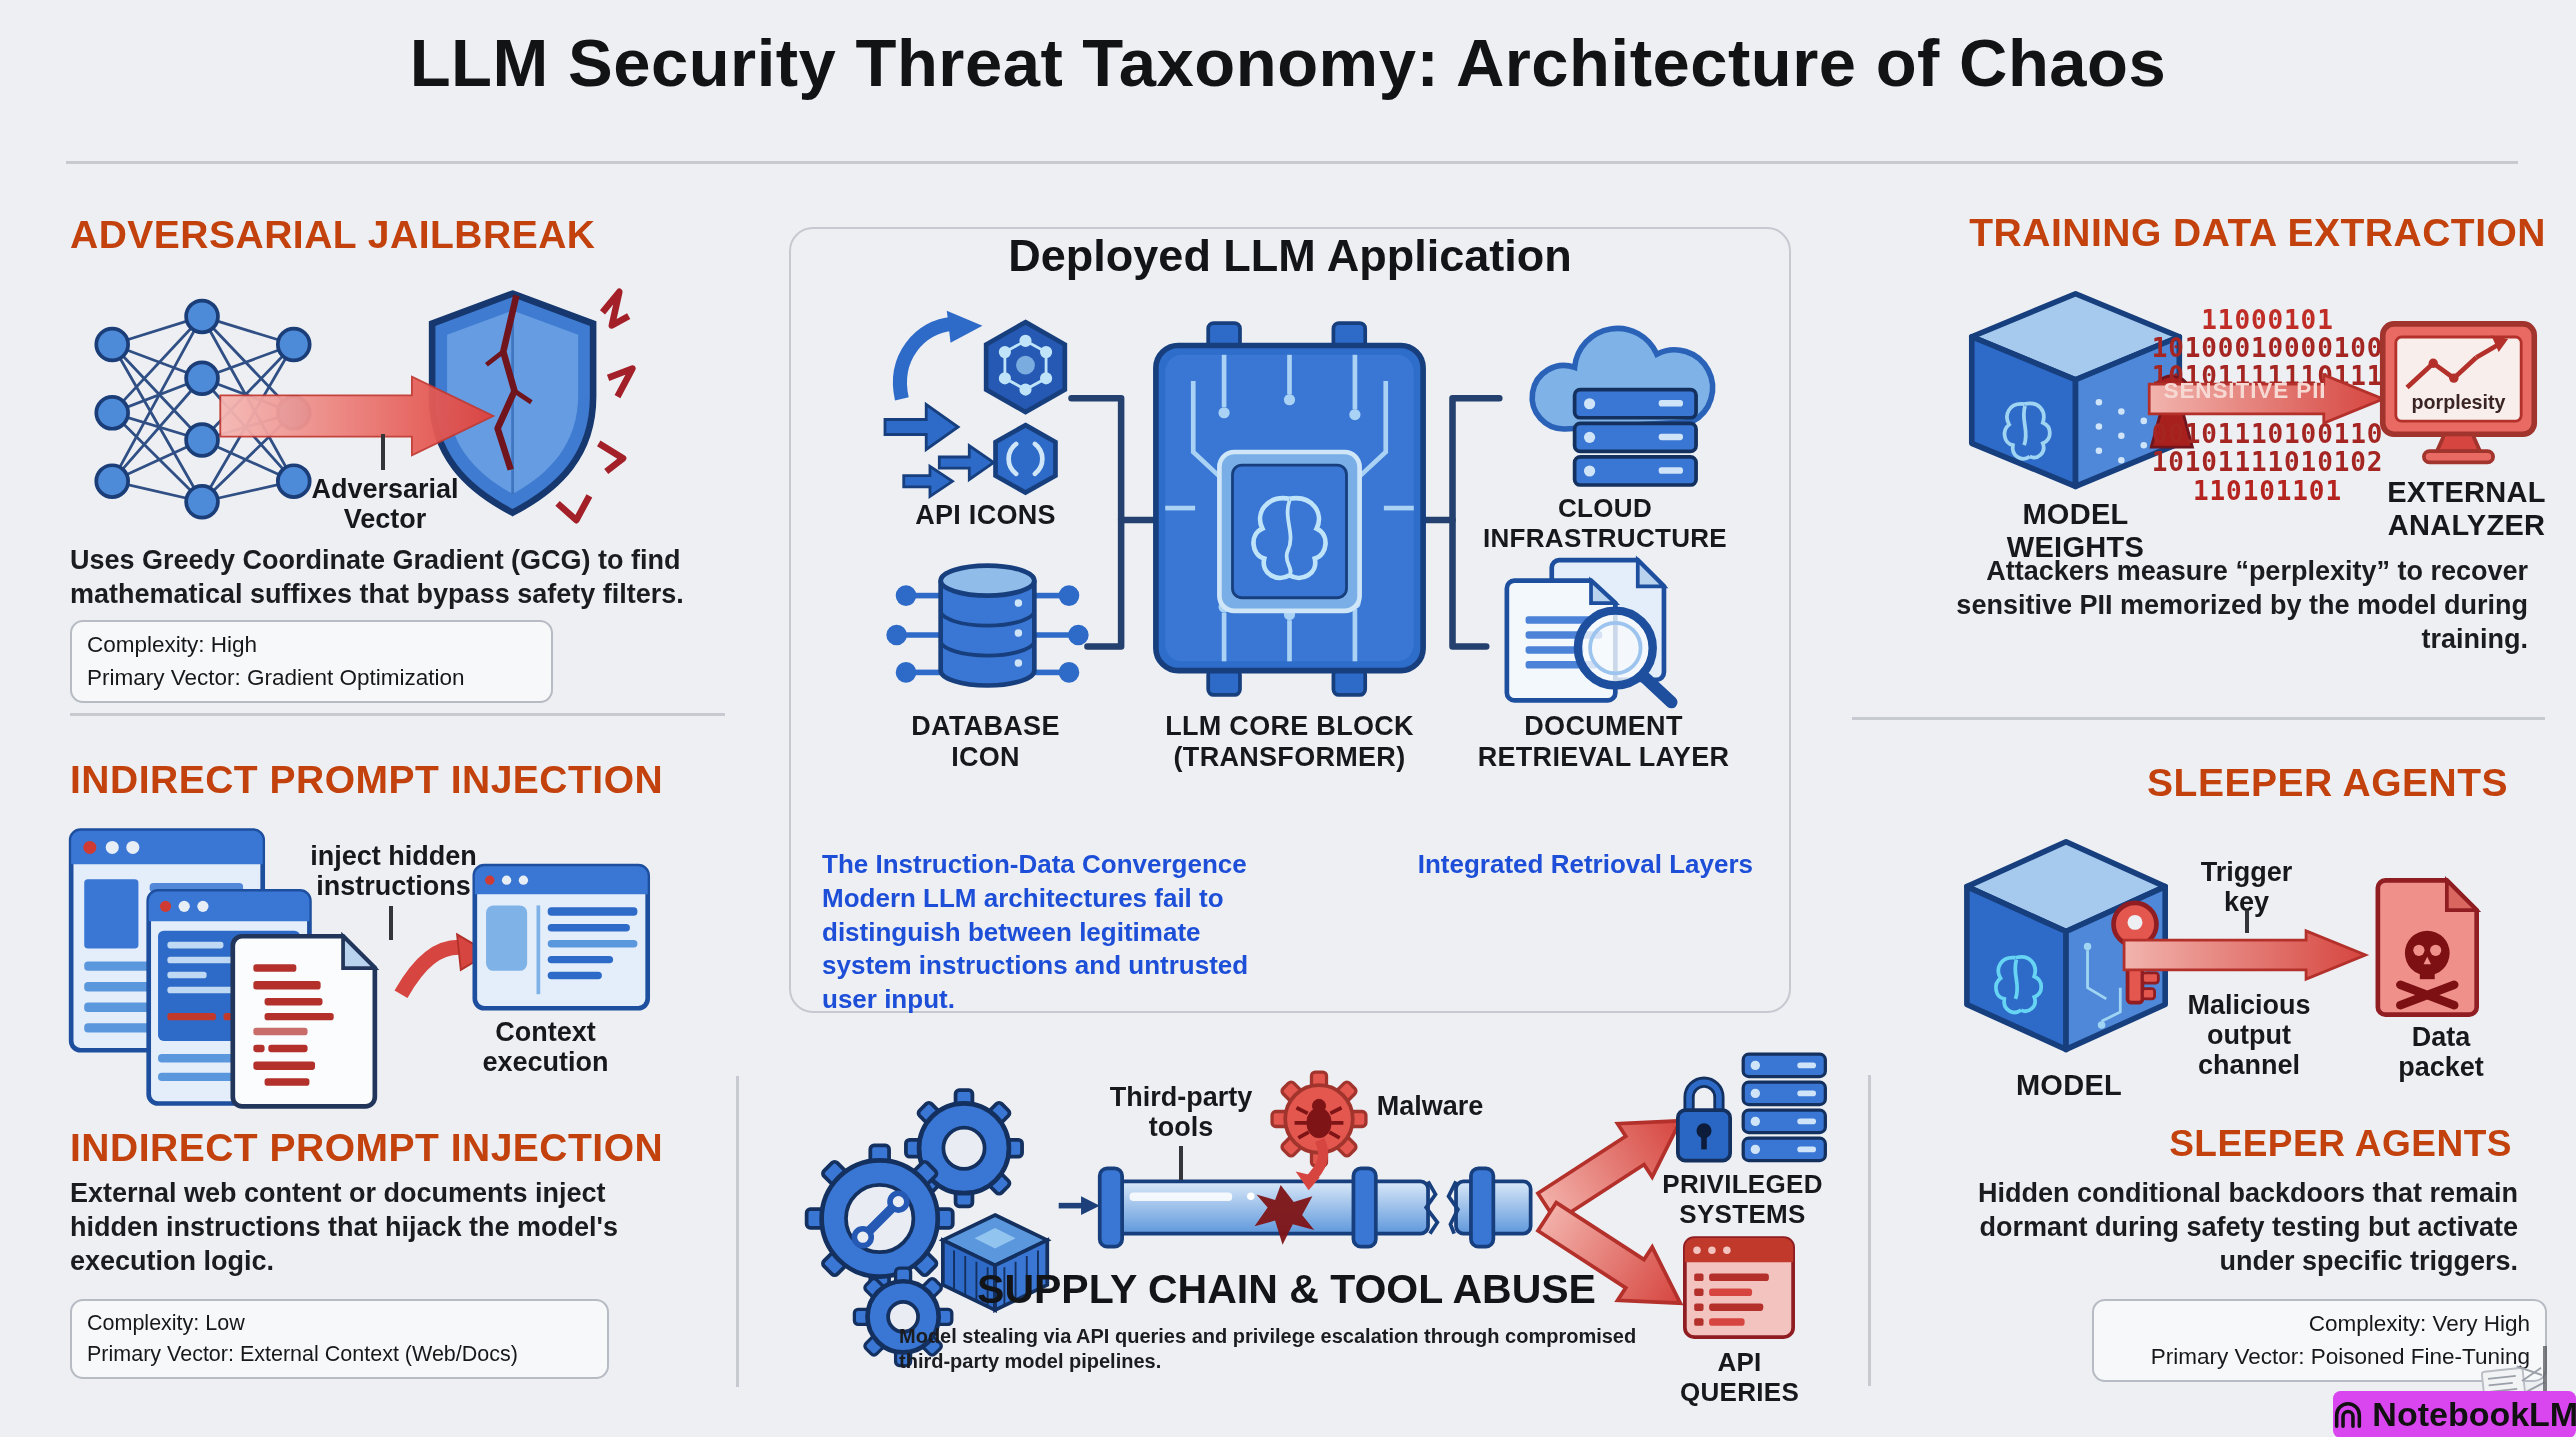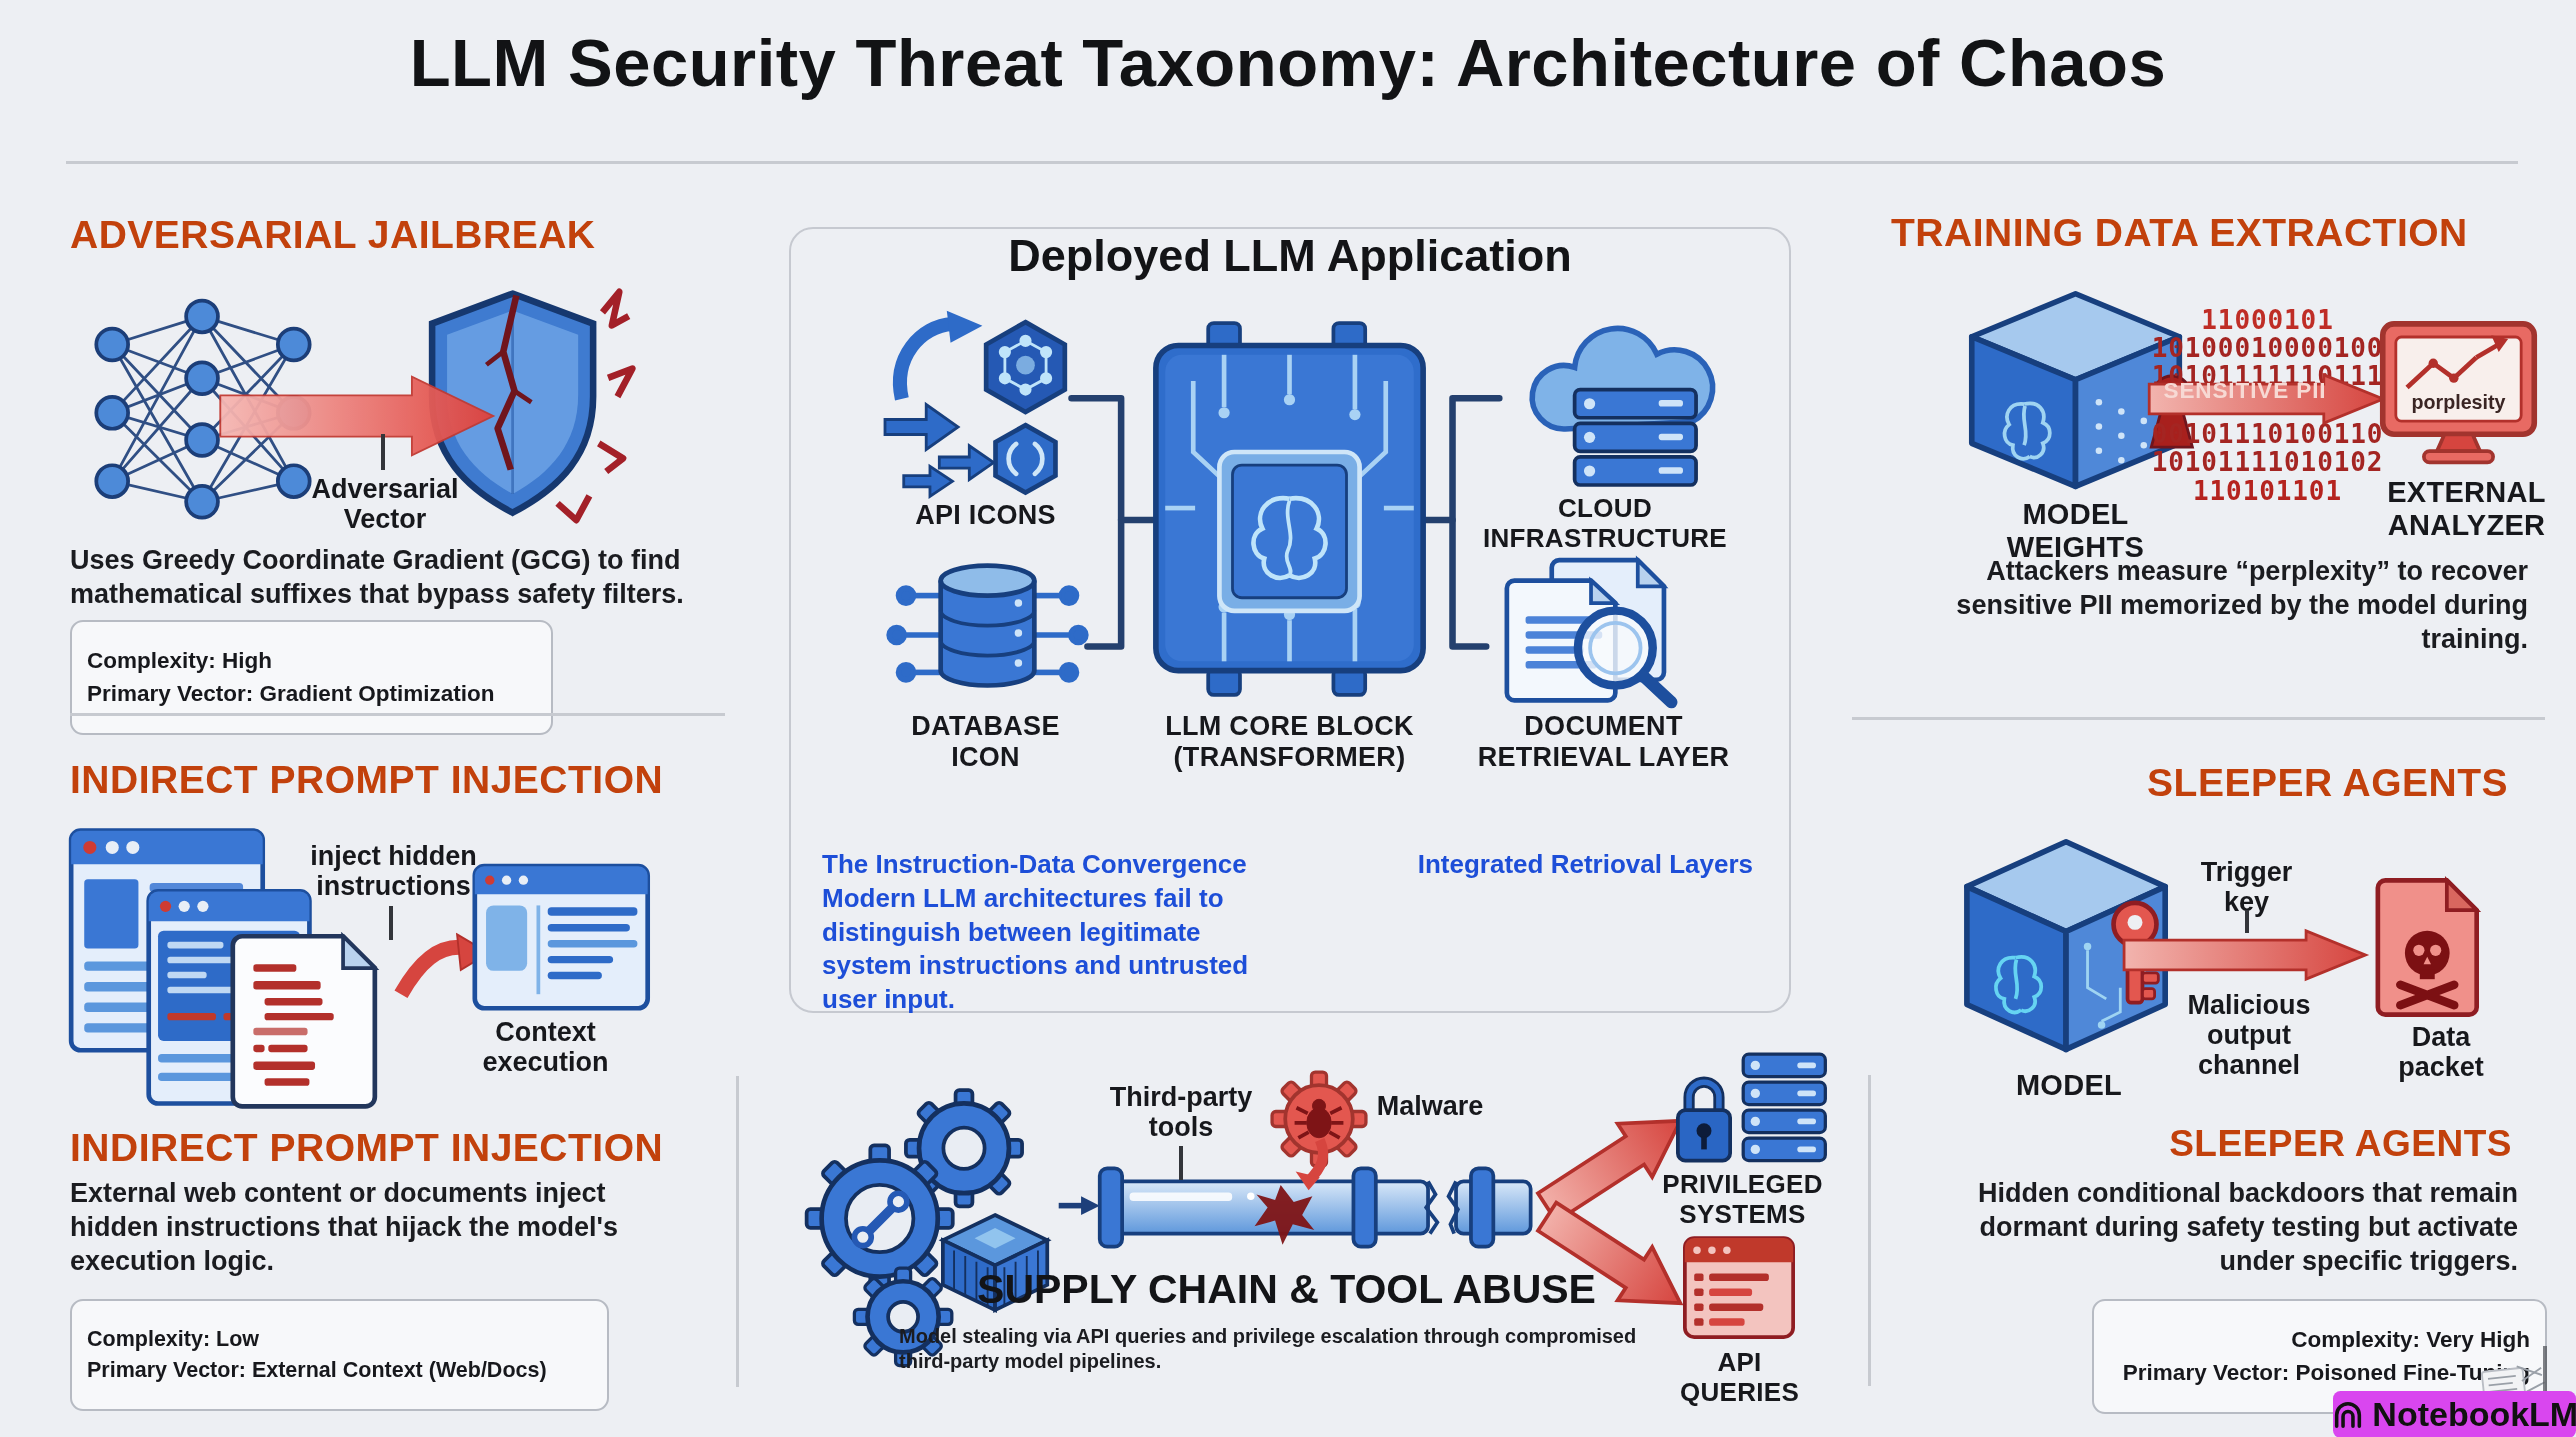--- a/index.html
+++ b/index.html
@@ -6,21 +6,21 @@
   body{width:2576px;height:1438px;position:relative;background:#edeff3;
        font-family:"Liberation Sans",sans-serif;overflow:hidden;color:#17181c}
   .abs{position:absolute}
   .ttl{font-size:67px;font-weight:800;text-align:center;color:#121315;letter-spacing:0.5px}
   .hsec{font-size:39px;font-weight:800;color:#c2410c;letter-spacing:0.5px;line-height:1.05}
   .hmid{font-size:45px;font-weight:800;color:#131417;text-align:center}
   .para{font-size:27px;font-weight:700;line-height:1.26;color:#1b1c20}
   .lab{font-size:27px;font-weight:700;line-height:1.12;text-align:center;white-space:pre-line;color:#17181c}
   .caps{font-size:27px;font-weight:800;line-height:1.15;text-align:center;white-space:pre-line;letter-spacing:0.3px;color:#17181c}
   .ibox{border:2.8px solid #b7bbc3;border-radius:13px;background:rgba(255,255,255,.55);
-        padding:23px 15px;font-weight:700;line-height:1.45;color:#17181c}
+        padding:7px 15px;font-weight:400;line-height:1.45;color:#17181c}
   .hrline,.vrline{position:absolute;background:#c7cad0}
   .tick{position:absolute;width:3.7px;background:#33353a}
   .panel{position:absolute;border:2.8px solid #c6c9d0;border-radius:24px}
   .bin{position:absolute;width:281px;text-align:center;font-family:"DejaVu Sans Mono",monospace;
        font-weight:700;font-size:26px;letter-spacing:0.9px;color:#a42522}
   .bin.b1{color:#bf2d26}.bin.b6{color:#b5241f}
   .note{font-size:26px;font-weight:700;line-height:1.3;color:#1d4ed8}
   .right{text-align:right}
   .wmbox{position:absolute;background:#d946ef;border-radius:7.5px;display:flex;align-items:center;
          justify-content:center;gap:7.5px;font-weight:700;font-size:34px;color:#111}
@@ -506,21 +506,21 @@
     <rect x="12" y="88" width="10" height="8" rx="2"></rect>
       <rect x="28" y="88" width="38" height="8" rx="3" fill="#d6453f"></rect>
   </g>
 </svg>
 <div class="abs caps" style="left:1674px;top:1348px;width:131px;font-size:26px">API
 QUERIES</div>
 
 <div class="abs hmid" style="left:917px;top:1266px;width:739px;font-size:41px">SUPPLY CHAIN &amp; TOOL ABUSE</div>
 <div class="abs para" style="left:899px;top:1324px;width:777px;font-size:20px;">Model stealing via API queries and privilege escalation through compromised third-party model pipelines.</div>
 
-<div class="abs hsec" style="left:1891px;top:213px;width:655px;text-align:left">TRAINING DATA EXTRACTION</div>
+<div class="abs hsec" style="left:1891px;top:213px;width:655px;text-align:right">TRAINING DATA EXTRACTION</div>
 
 <svg style="left:1966px;top:290px" width="220" height="201" viewBox="0 0 235 215">
   <polygon points="117,4 228,50 117,96 6,50" fill="#a6c9ee" stroke="#173f7e" stroke-width="6" stroke-linejoin="round"></polygon>
   <polygon points="6,50 117,96 117,210 6,164" fill="#2e6bc8" stroke="#173f7e" stroke-width="6" stroke-linejoin="round"></polygon>
   <polygon points="228,50 117,96 117,210 228,164" fill="#4f88d8" stroke="#173f7e" stroke-width="6" stroke-linejoin="round"></polygon>
   <g fill="none" stroke="#9fd4f2" stroke-width="4">
     <path d="M62,122 C46,120 40,134 46,144 C38,150 40,164 50,166 C48,178 60,184 68,178"></path>
     <path d="M62,122 C78,118 86,130 82,142 C92,146 92,160 82,164 C86,174 76,182 68,178"></path>
     <path d="M63,124 C58,140 68,150 62,166"></path>
   </g>

